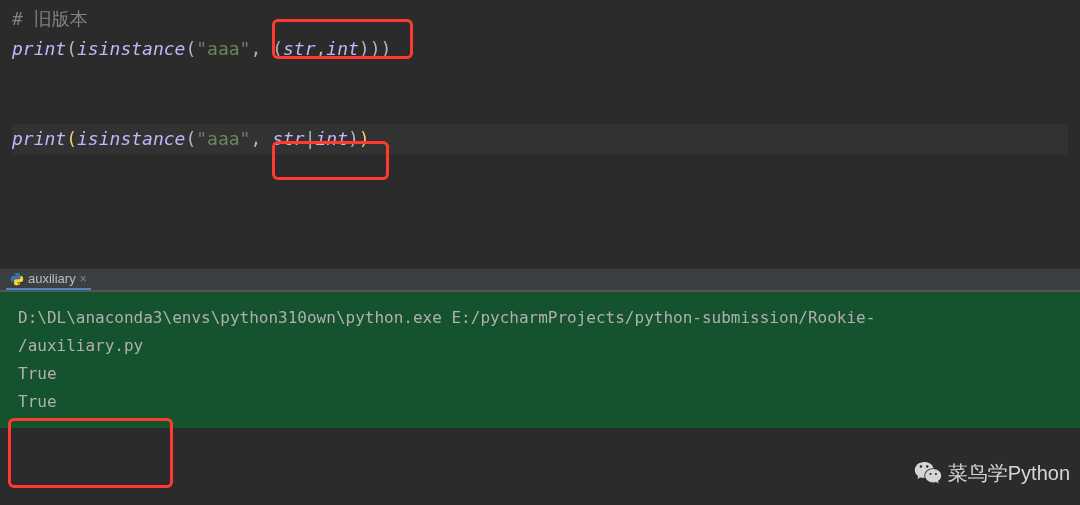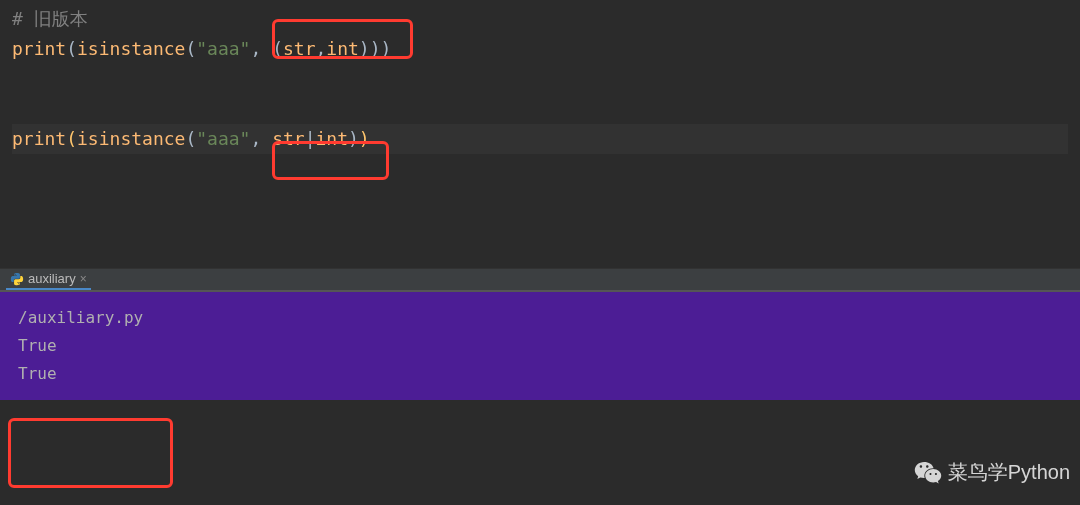--- a/index.html
+++ b/index.html
@@ -18,38 +18,38 @@
     background: #2b2b2b;
     height: 268px;
   }
   .line {
     line-height: 30px;
     white-space: pre;
     position: relative;
   }
   .comment { color: #808080; }
   .orphan { color: #a9b7c6; }
-  .builtin { color: #fdba74; }
+  .builtin { color: #c4b5fd; font-style: italic; }
   .string { color: #6a8759; }
   .paren { color: #a9b7c6; }
   .paren-y { color: #ffc66d; }
   .highlight-box {
     position: absolute;
     border: 3px solid #ff3b30;
     border-radius: 6px;
     pointer-events: none;
   }
   .hl1 { top: 19px; left: 272px; width: 141px; height: 40px; }
   .hl2 { top: 141px; left: 272px; width: 117px; height: 39px; }
   .hl3 { top: 418px; left: 8px; width: 165px; height: 70px; }
   .cursor-line {
     background: #323232;
   }
   .console-area {
-    background: #4c1d95;
+    background: #14532d;
   }
   .tab-bar {
     display: flex;
     align-items: center;
     background: #3c3f41;
     border-top: 1px solid #323232;
     border-bottom: 2px solid #555;
     height: 24px;
     padding-left: 6px;
     gap: 6px;
@@ -75,20 +75,21 @@
     font-size: 16px;
     line-height: 28px;
     color: #b0b0b0;
   }
   .console-line { white-space: pre; }
   .watermark {
     position: absolute;
     right: 10px;
     bottom: 18px;
     display: flex;
+    align-items: center;
     gap: 6px;
     color: #e8e8e8;
     font-family: sans-serif;
     font-size: 20px;
     opacity: 0.9;
   }
   .wm-icon {
     width: 28px; height: 28px;
   }
 </style>
@@ -110,20 +111,21 @@
         <svg viewBox="0 0 32 32">
             <path fill="#3776ab" d="M15.9 2c-7 0-6.6 3-6.6 3v3.1h6.7v1H6.6S2 8.5 2 15.9s4 7.1 4 7.1h2.4v-3.4s-.1-4 3.9-4h6.6s3.8.1 3.8-3.6V5.4S23.3 2 15.9 2zM11.8 4.4a1.2 1.2 0 1 1 0 2.4 1.2 1.2 0 0 1 0-2.4z"></path>
             <path fill="#ffd43b" d="M16.1 30c7 0 6.6-3 6.6-3v-3.1H16v-1h9.4S30 23.5 30 16.1 26 9 26 9h-2.4v3.4s.1 4-3.9 4h-6.6s-3.8-.1-3.8 3.6v6.6S8.7 30 16.1 30zm4.1-2.4a1.2 1.2 0 1 1 0-2.4 1.2 1.2 0 0 1 0 2.4z"></path>
           </svg>
       </span>
       <span>auxiliary</span>
       <span class="tab-close">×</span>
     </div>
   </div>
   <div class="console">
+    <div class="console-line">D:\DL\anaconda3\envs\python310own\python.exe E:/pycharmProjects/python-submission/Rookie-</div>
     <div class="console-line">/auxiliary.py</div>
     <div class="console-line">True</div>
     <div class="console-line">True</div>
   </div>
 </div>
 
 <div class="highlight-box hl1"></div>
 <div class="highlight-box hl2"></div>
 <div class="highlight-box hl3"></div>
 

